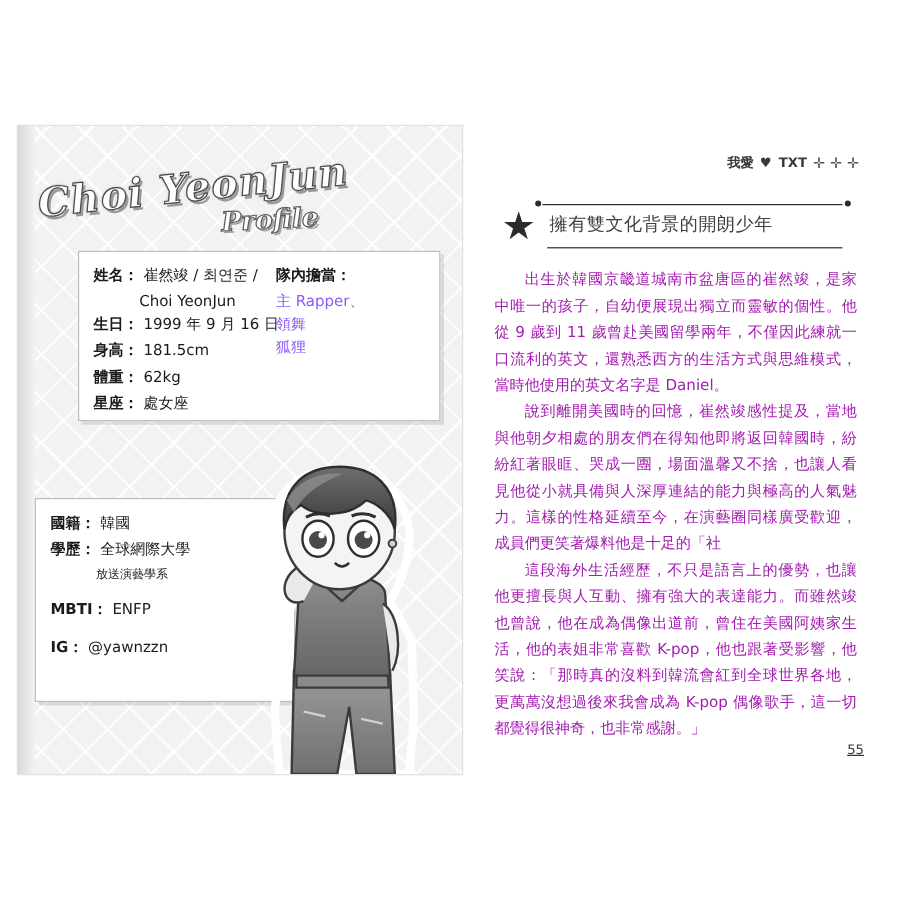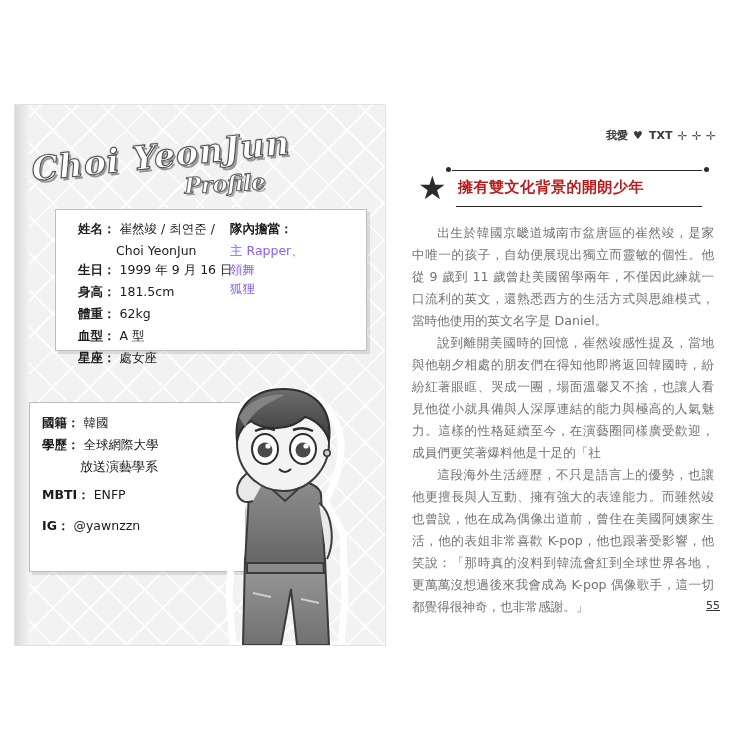--- a/index.html
+++ b/index.html
@@ -46,35 +46,35 @@
     margin-left:150px;margin-top:4px;
     transform:rotate(3deg);
     white-space:nowrap;
   }
 
   
   .card{
     position:absolute;background:#ffffff;border:1px solid #bdbdbd;
     box-shadow:3px 3px 0 rgba(0,0,0,.10);
   }
-  #card-basic{left:40px;top:104px;width:300px;height:140px;padding-left:10px;}
-  #card-origin{left:14px;top:297px;width:215px;height:168px;}
+  #card-basic{left:50px;top:104px;width:300px;height:140px;}
+  #card-origin{left:14px;top:310px;width:215px;height:168px;}
 
   .kv{display:flex;align-items:flex-start;font-size:12.5px;color:#1b1b1b;line-height:19px;margin:0 0 3px 0;}
   .kv .k{font-weight:bold;white-space:nowrap;margin-right:4px;}
   .kv .v{white-space:nowrap;}
 
   .basic-cols{display:flex;padding:9px 10px 0 12px;}
   .col-left{width:152px;}
   .col-right{width:126px;}
   .sub-line{font-size:12.5px;color:#1b1b1b;line-height:19px;padding-left:38px;}
   .sub-line2{font-size:12.5px;color:#8b5cf6;line-height:19px;padding-left:0;}
 
   .origin-body{padding:10px 10px 0 12px;}
-  .origin-ind{font-size:13px;color:#1b1b1b;line-height:19px;padding-left:38px;}
+  .origin-ind{font-size:10px;color:#1b1b1b;line-height:19px;padding-left:38px;}
   .kv-gap{height:9px;}
 
   
   .char{
     position:absolute;left:178px;top:278px;width:180px;height:268px;
   }
   .char svg{display:block;}
 
   
   .right-page{
@@ -89,38 +89,38 @@
 
   .headline-wrap{
     position:absolute;left:14px;top:62px;width:300px;height:46px;
   }
   .star{
     position:absolute;left:6px;top:6px;width:34px;height:34px;
     color:#2b2b2b;font-size:32px;line-height:32px;
   }
   .headline{
     position:absolute;left:46px;top:12px;
-    font-size:15px;font-weight:bold;color:#b91c1c;letter-spacing:.5px;
+    font-size:15px;font-weight:normal;color:#404040;letter-spacing:.5px;
     white-space:nowrap;
   }
   .hl-rule{
     position:absolute;left:40px;top:4px;width:250px;height:1px;background:#2b2b2b;
   }
   .hl-rule2{
     position:absolute;left:44px;top:40px;width:246px;height:1px;background:#2b2b2b;
   }
   .hl-dot{position:absolute;width:5px;height:5px;border-radius:50%;background:#2b2b2b;}
 
   .body-text{
     position:absolute;left:14px;top:118px;width:302px;
-    font-size:12.6px;line-height:22px;color:#737373;text-align:justify;
+    font-size:12.6px;line-height:22px;color:#a21caf;text-align:justify;
   }
   .body-text p{margin:0 0 0 0;text-indent:2em;}
   .folio{
-    position:absolute;right:8px;bottom:32px;font-size:11px;color:#333;text-decoration:underline;
+    position:absolute;right:8px;bottom:13px;font-size:11px;color:#333;text-decoration:underline;
   }
 </style>
 </head>
 <body>
 
 <div class="page">
 
   <div class="left-page">
 
     <div class="profile-title">
@@ -140,24 +140,20 @@
             <span class="k">生日：</span>
             <span class="v">1999 年 9 月 16 日</span>
           </div>
           <div class="kv">
             <span class="k">身高：</span>
             <span class="v">181.5cm</span>
           </div>
           <div class="kv">
             <span class="k">體重：</span>
             <span class="v">62kg</span>
-          </div>
-          <div class="kv">
-            <span class="k">血型：</span>
-            <span class="v">A 型</span>
           </div>
           <div class="kv">
             <span class="k">星座：</span>
             <span class="v">處女座</span>
           </div>
         </div>
         <div class="col-right">
           <div class="kv">
             <span class="k">隊內擔當：</span>
           </div>

